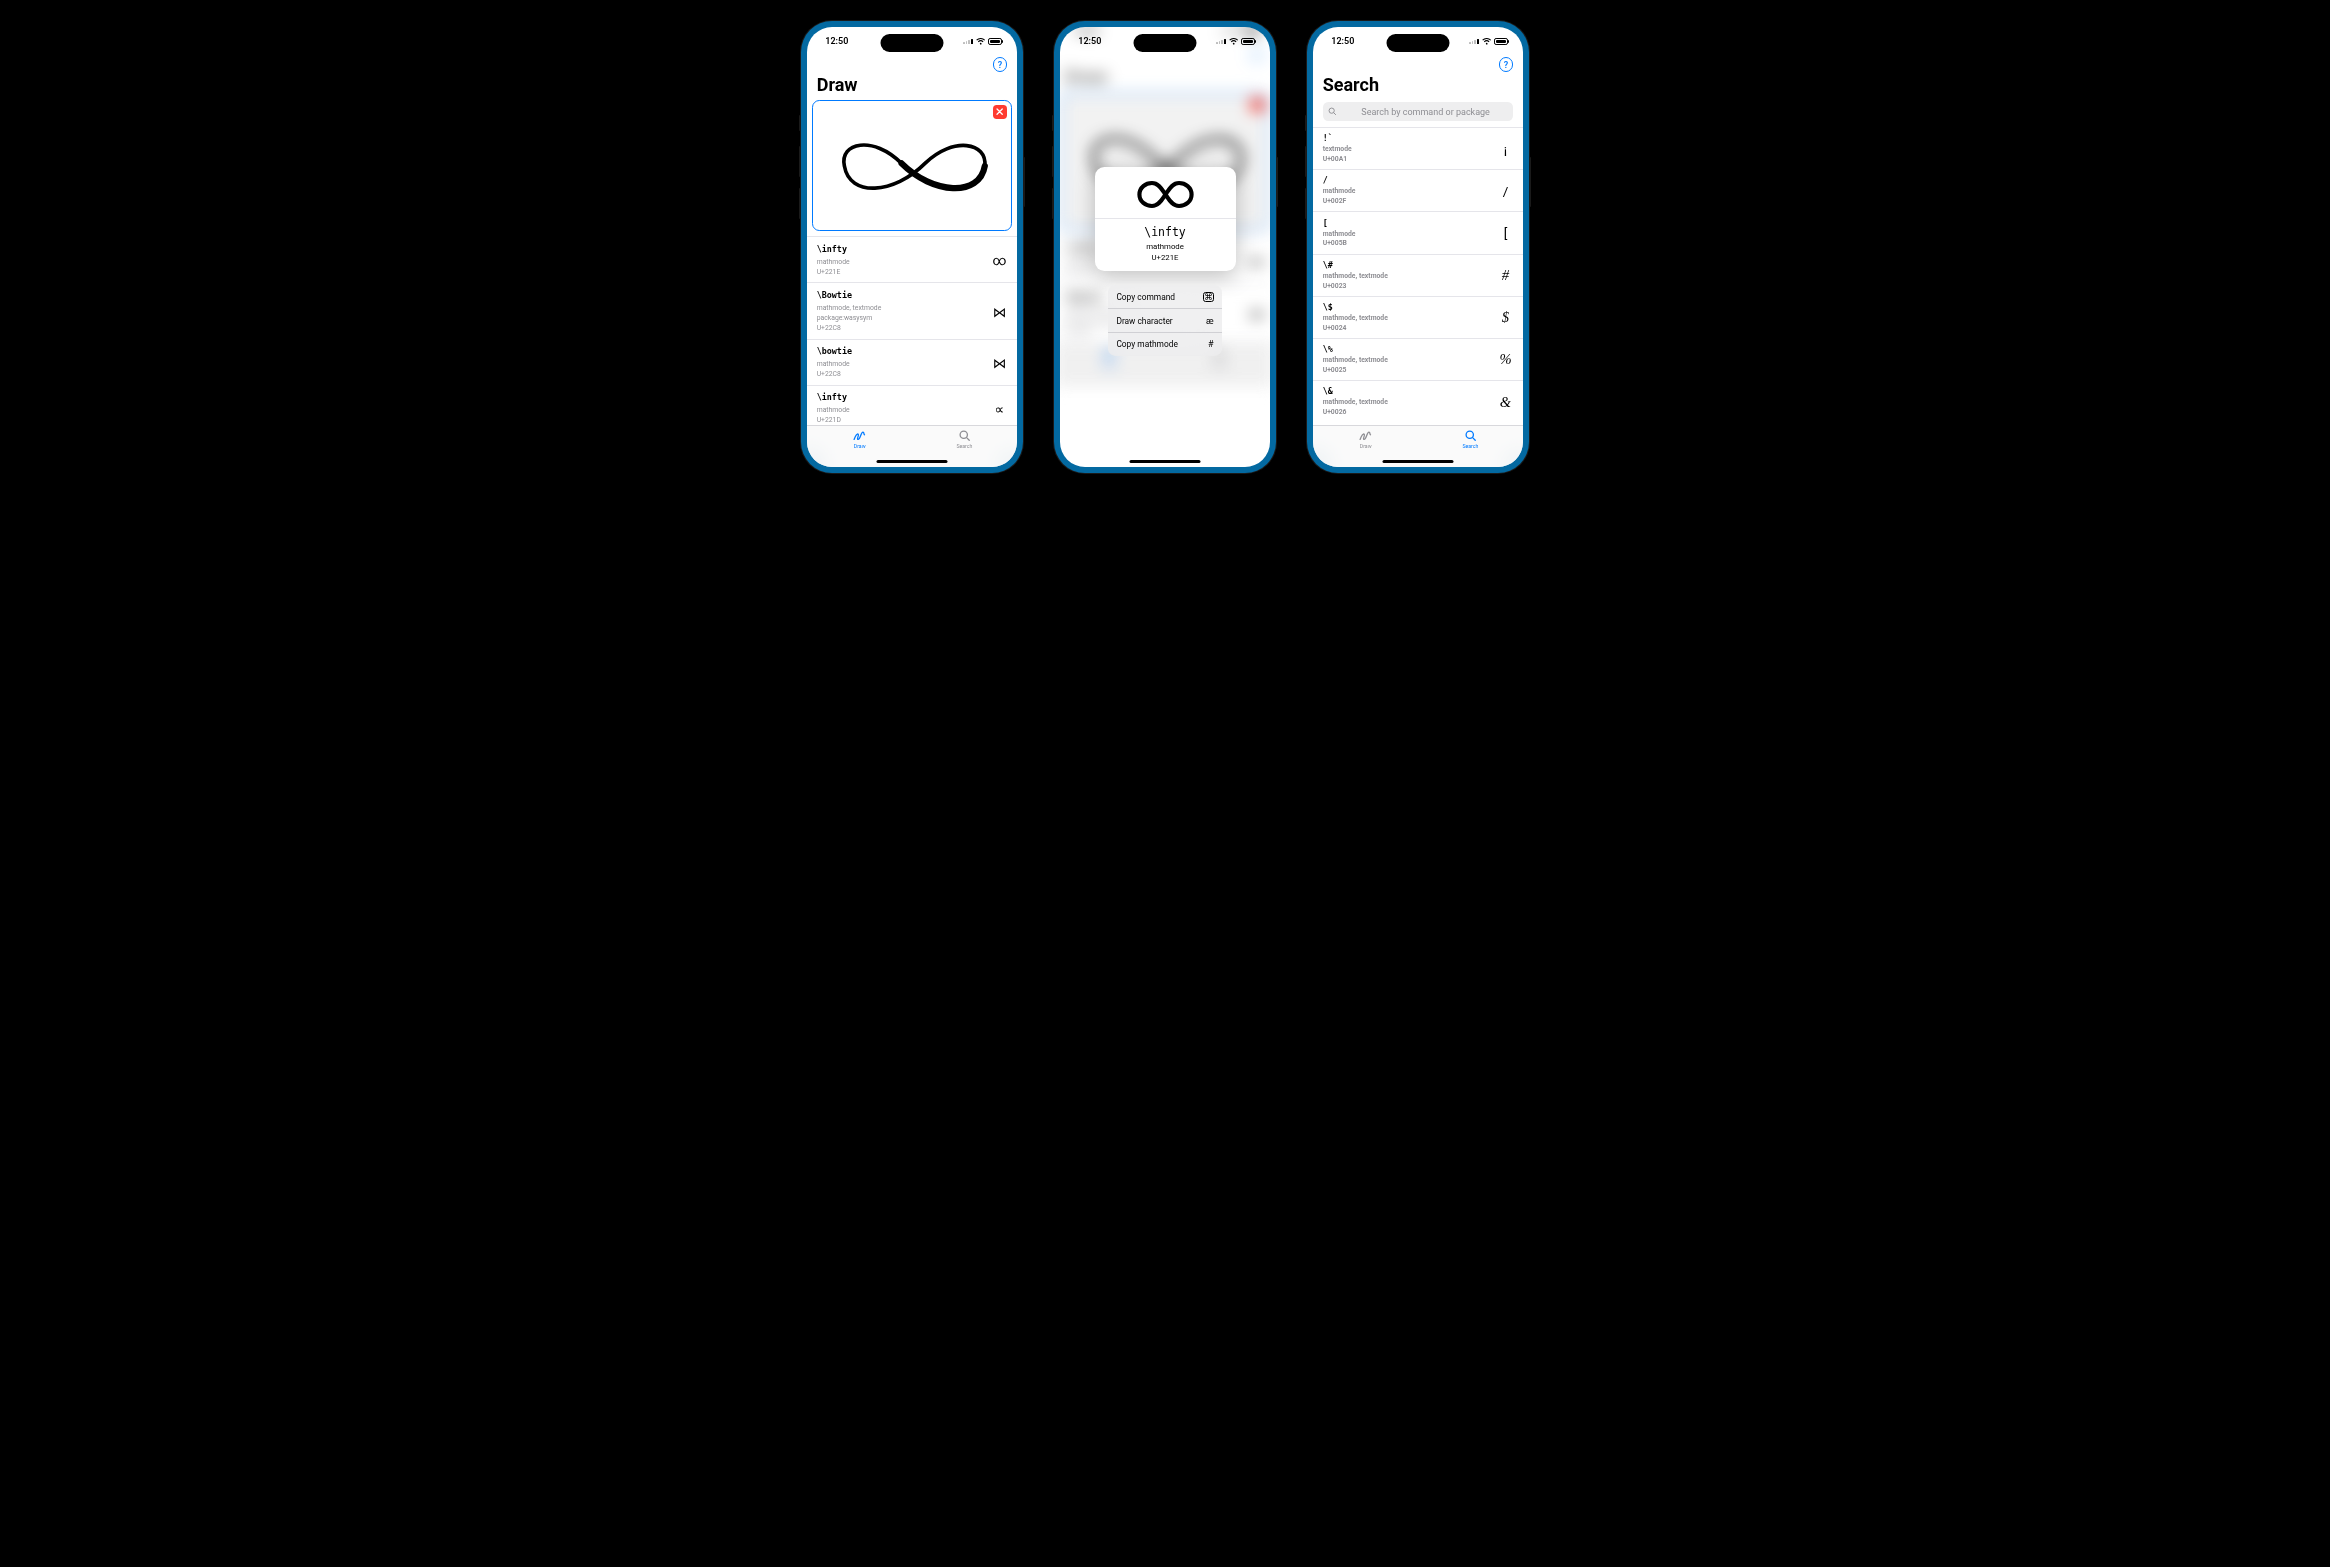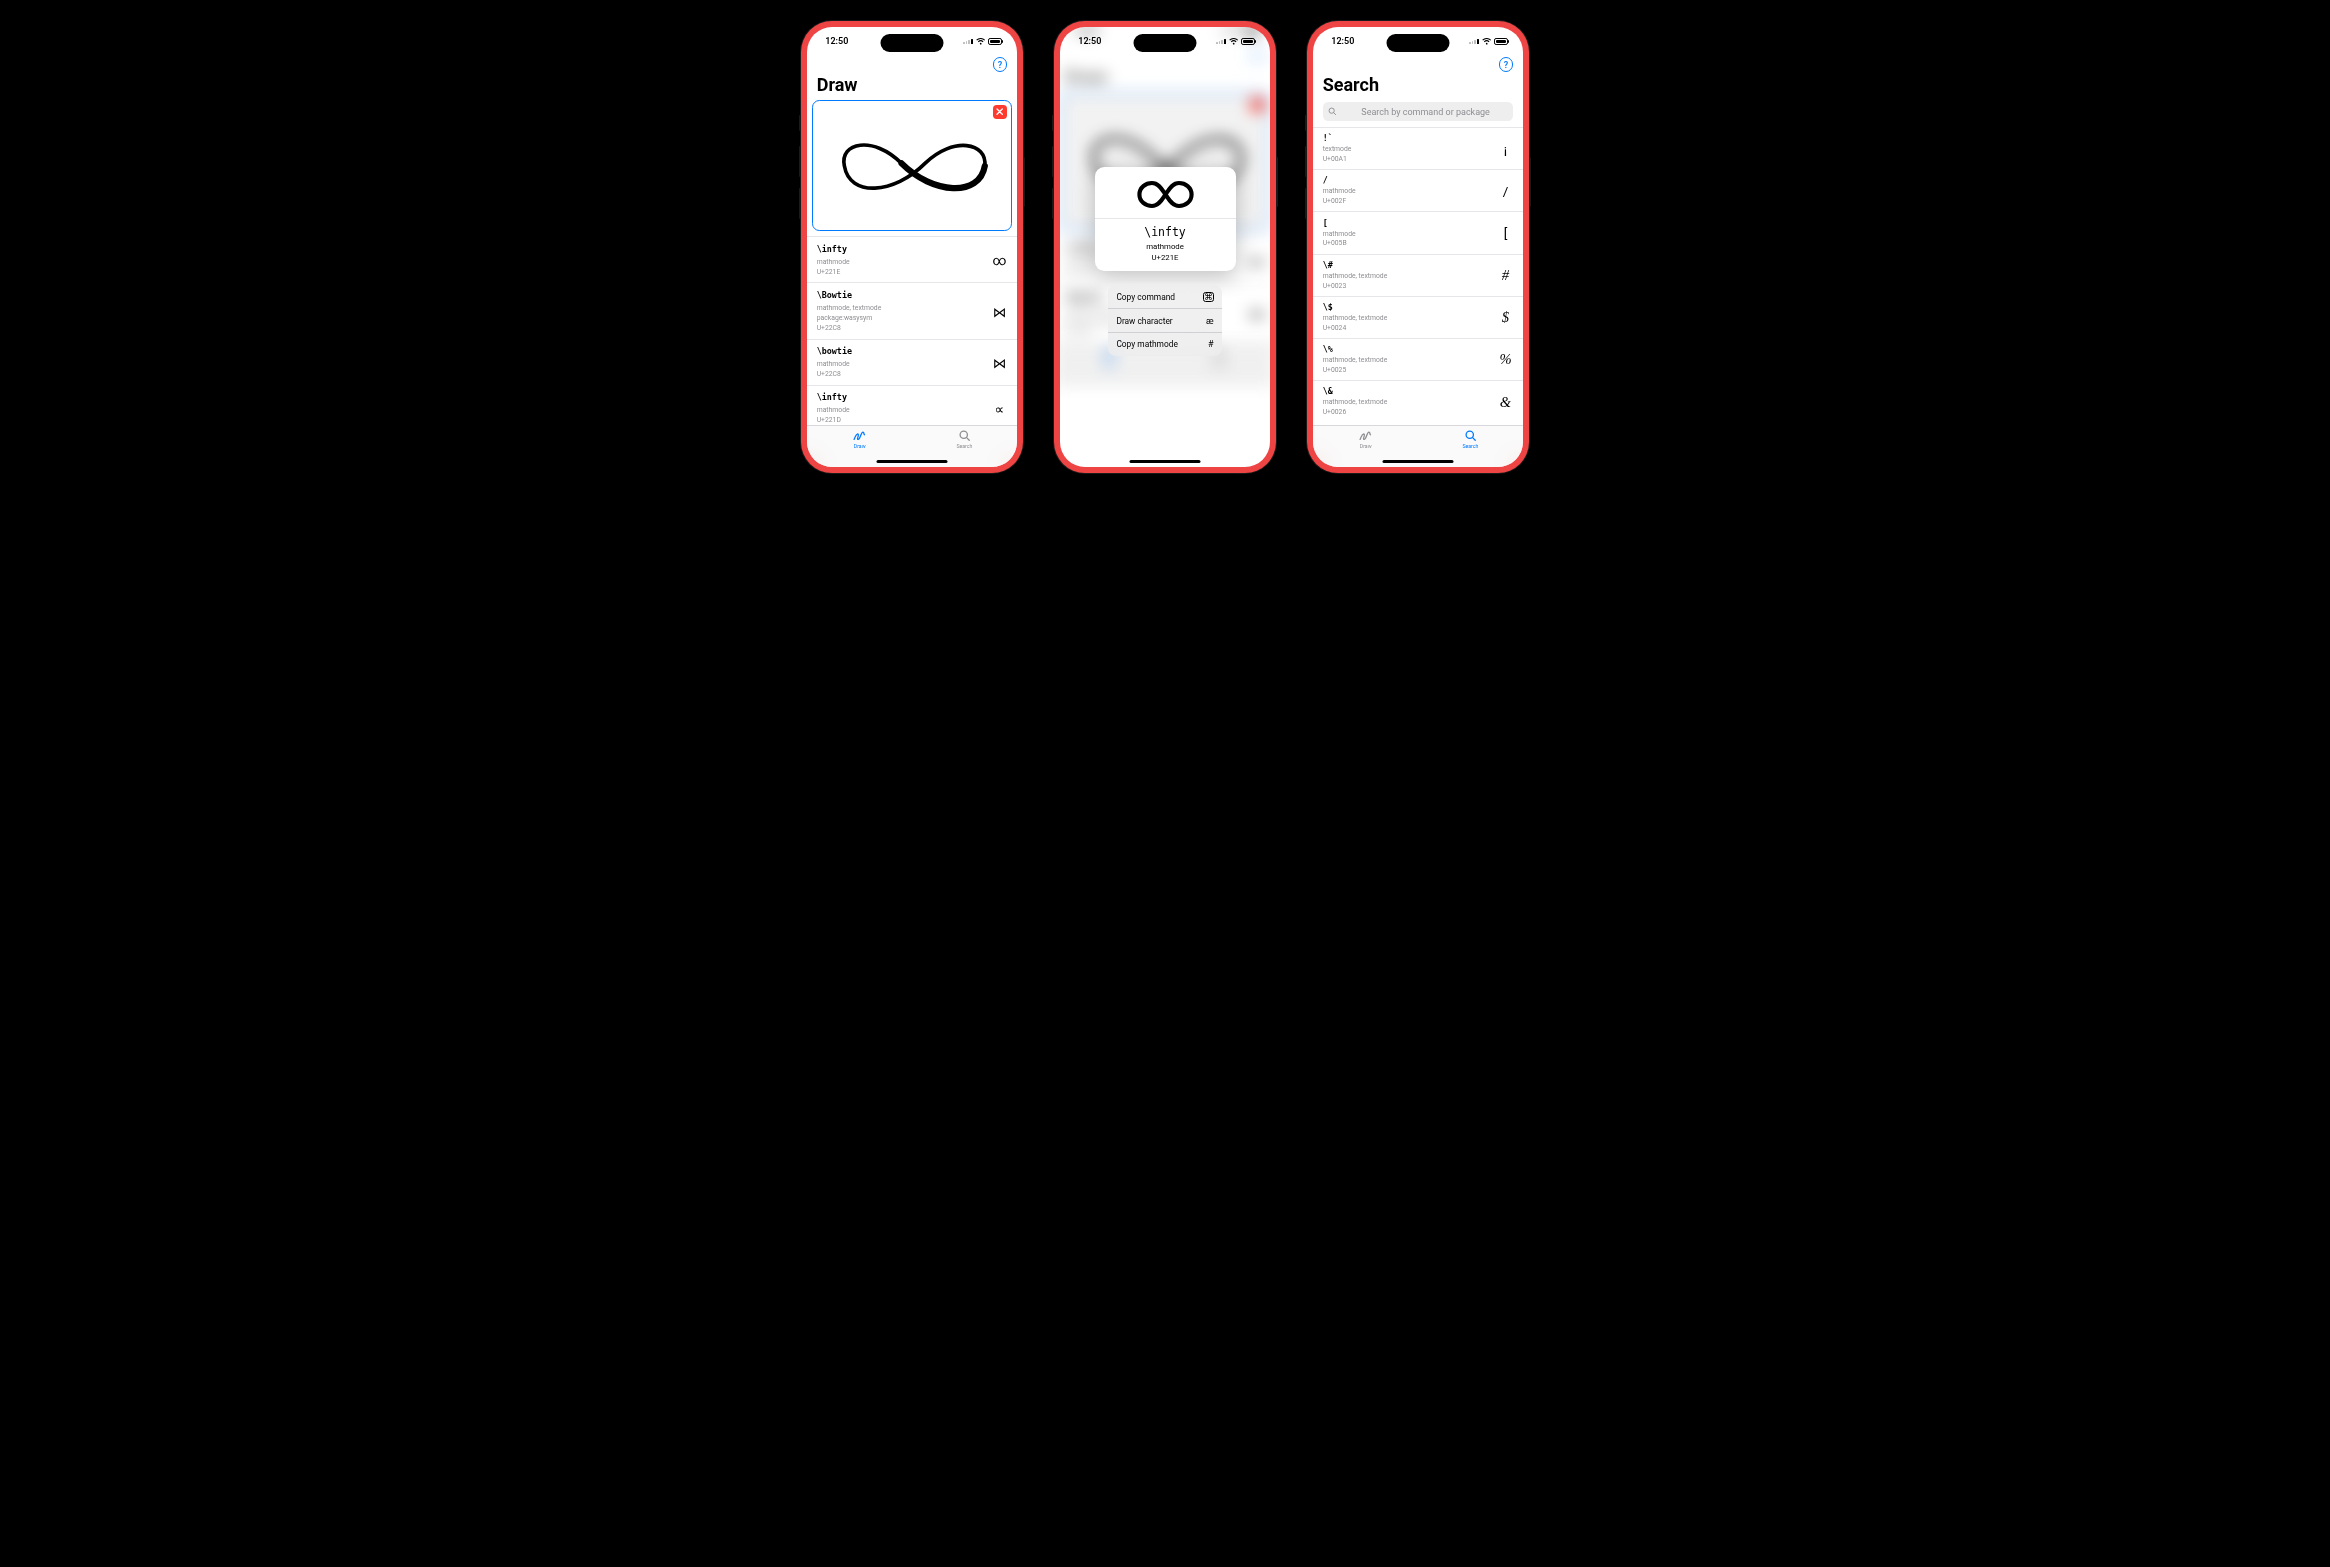--- a/index.html
+++ b/index.html
@@ -6,21 +6,21 @@
     --blue:#007aff;
     --gray:#8e8e93;
     --divider:#e5e5ea;
     --bg:#ffffff;
     --light:#f2f2f7;
   }
   *{box-sizing:border-box;margin:0;padding:0;font-family:-apple-system,BlinkMacSystemFont,"Segoe UI",Roboto,Helvetica,Arial,sans-serif;-webkit-font-smoothing:antialiased;}
   body{background:#000;display:flex;justify-content:center;align-items:center;gap:31px;padding:21px 10.4px;}
 
   
-  .phone{position:relative;width:222px;height:452px;background:#ef4444;border-radius:31px;padding:6.3px;box-shadow:0 0 0 1px #1a1a1a;}
+  .phone{position:relative;width:222px;height:452px;background:#0369a1;border-radius:31px;padding:6.3px;box-shadow:0 0 0 1px #1a1a1a;}
   .phone::before,.phone::after{content:"";position:absolute;background:#1a1a1a;}
   .phone .side-btn{position:absolute;background:#1a1a1a;border-radius:1px;}
   .phone .sb-l1{left:-1.6px;top:94px;width:1.6px;height:15.7px;}
   .phone .sb-l2{left:-1.6px;top:125px;width:1.6px;height:31px;}
   .phone .sb-l3{left:-1.6px;top:167px;width:1.6px;height:31px;}
   .phone .sb-r {right:-1.6px;top:136px;width:1.6px;height:50px;}
 
   .screen{position:relative;width:100%;height:100%;background:var(--bg);border-radius:25px;overflow:hidden;display:flex;flex-direction:column;}
   .island{position:absolute;top:6.3px;left:50%;transform:translateX(-50%);width:63px;height:18.3px;background:#000;border-radius:10.4px;z-index:50;}
 
@@ -51,21 +51,21 @@
 
   
   .list{flex:1;overflow:hidden;}
   .row{padding:6.3px 9.4px 5.2px;border-top:0.5px solid var(--divider);display:flex;align-items:center;justify-content:space-between;gap:5.2px;}
   .list .row:first-child{border-top:0.5px solid var(--divider);}
   .row .info .cmd{font-family:ui-monospace,SFMono-Regular,Menlo,monospace;font-size:8.4px;font-weight:600;margin-bottom:3.1px;}
   .row .info .meta{font-size:6.8px;color:var(--gray);line-height:1.5;}
   .row .glyph{font-size:13.6px;min-width:15.7px;text-align:center;}
   .row.tight{padding:5.2px 9.4px 4.2px;}
   .row.tight .info .cmd{margin-bottom:2.1px;}
-  .row.tight .info .meta{line-height:1.45;}
+  .row.tight .info .meta{line-height:1.45;font-weight:bold;}
 
   
   .search-field{margin:2.1px 9.4px 6.3px;background:#eeeeef;border-radius:5.2px;display:flex;align-items:center;padding:4.2px 5.2px;gap:3.1px;color:var(--gray);}
   .search-field svg{flex-shrink:0}
   .search-field span{font-size:9px;margin-left:22px;}
 
   
   .tabbar{height:42px;background:#f9f9f9cc;backdrop-filter:blur(10.4px);border-top:0.5px solid #d8d8dc;display:flex;}
   .tab{flex:1;display:flex;flex-direction:column;align-items:center;justify-content:flex-start;padding-top:3.1px;gap:1px;font-size:5.2px;color:var(--gray);}
   .tab.active{color:var(--blue);}

